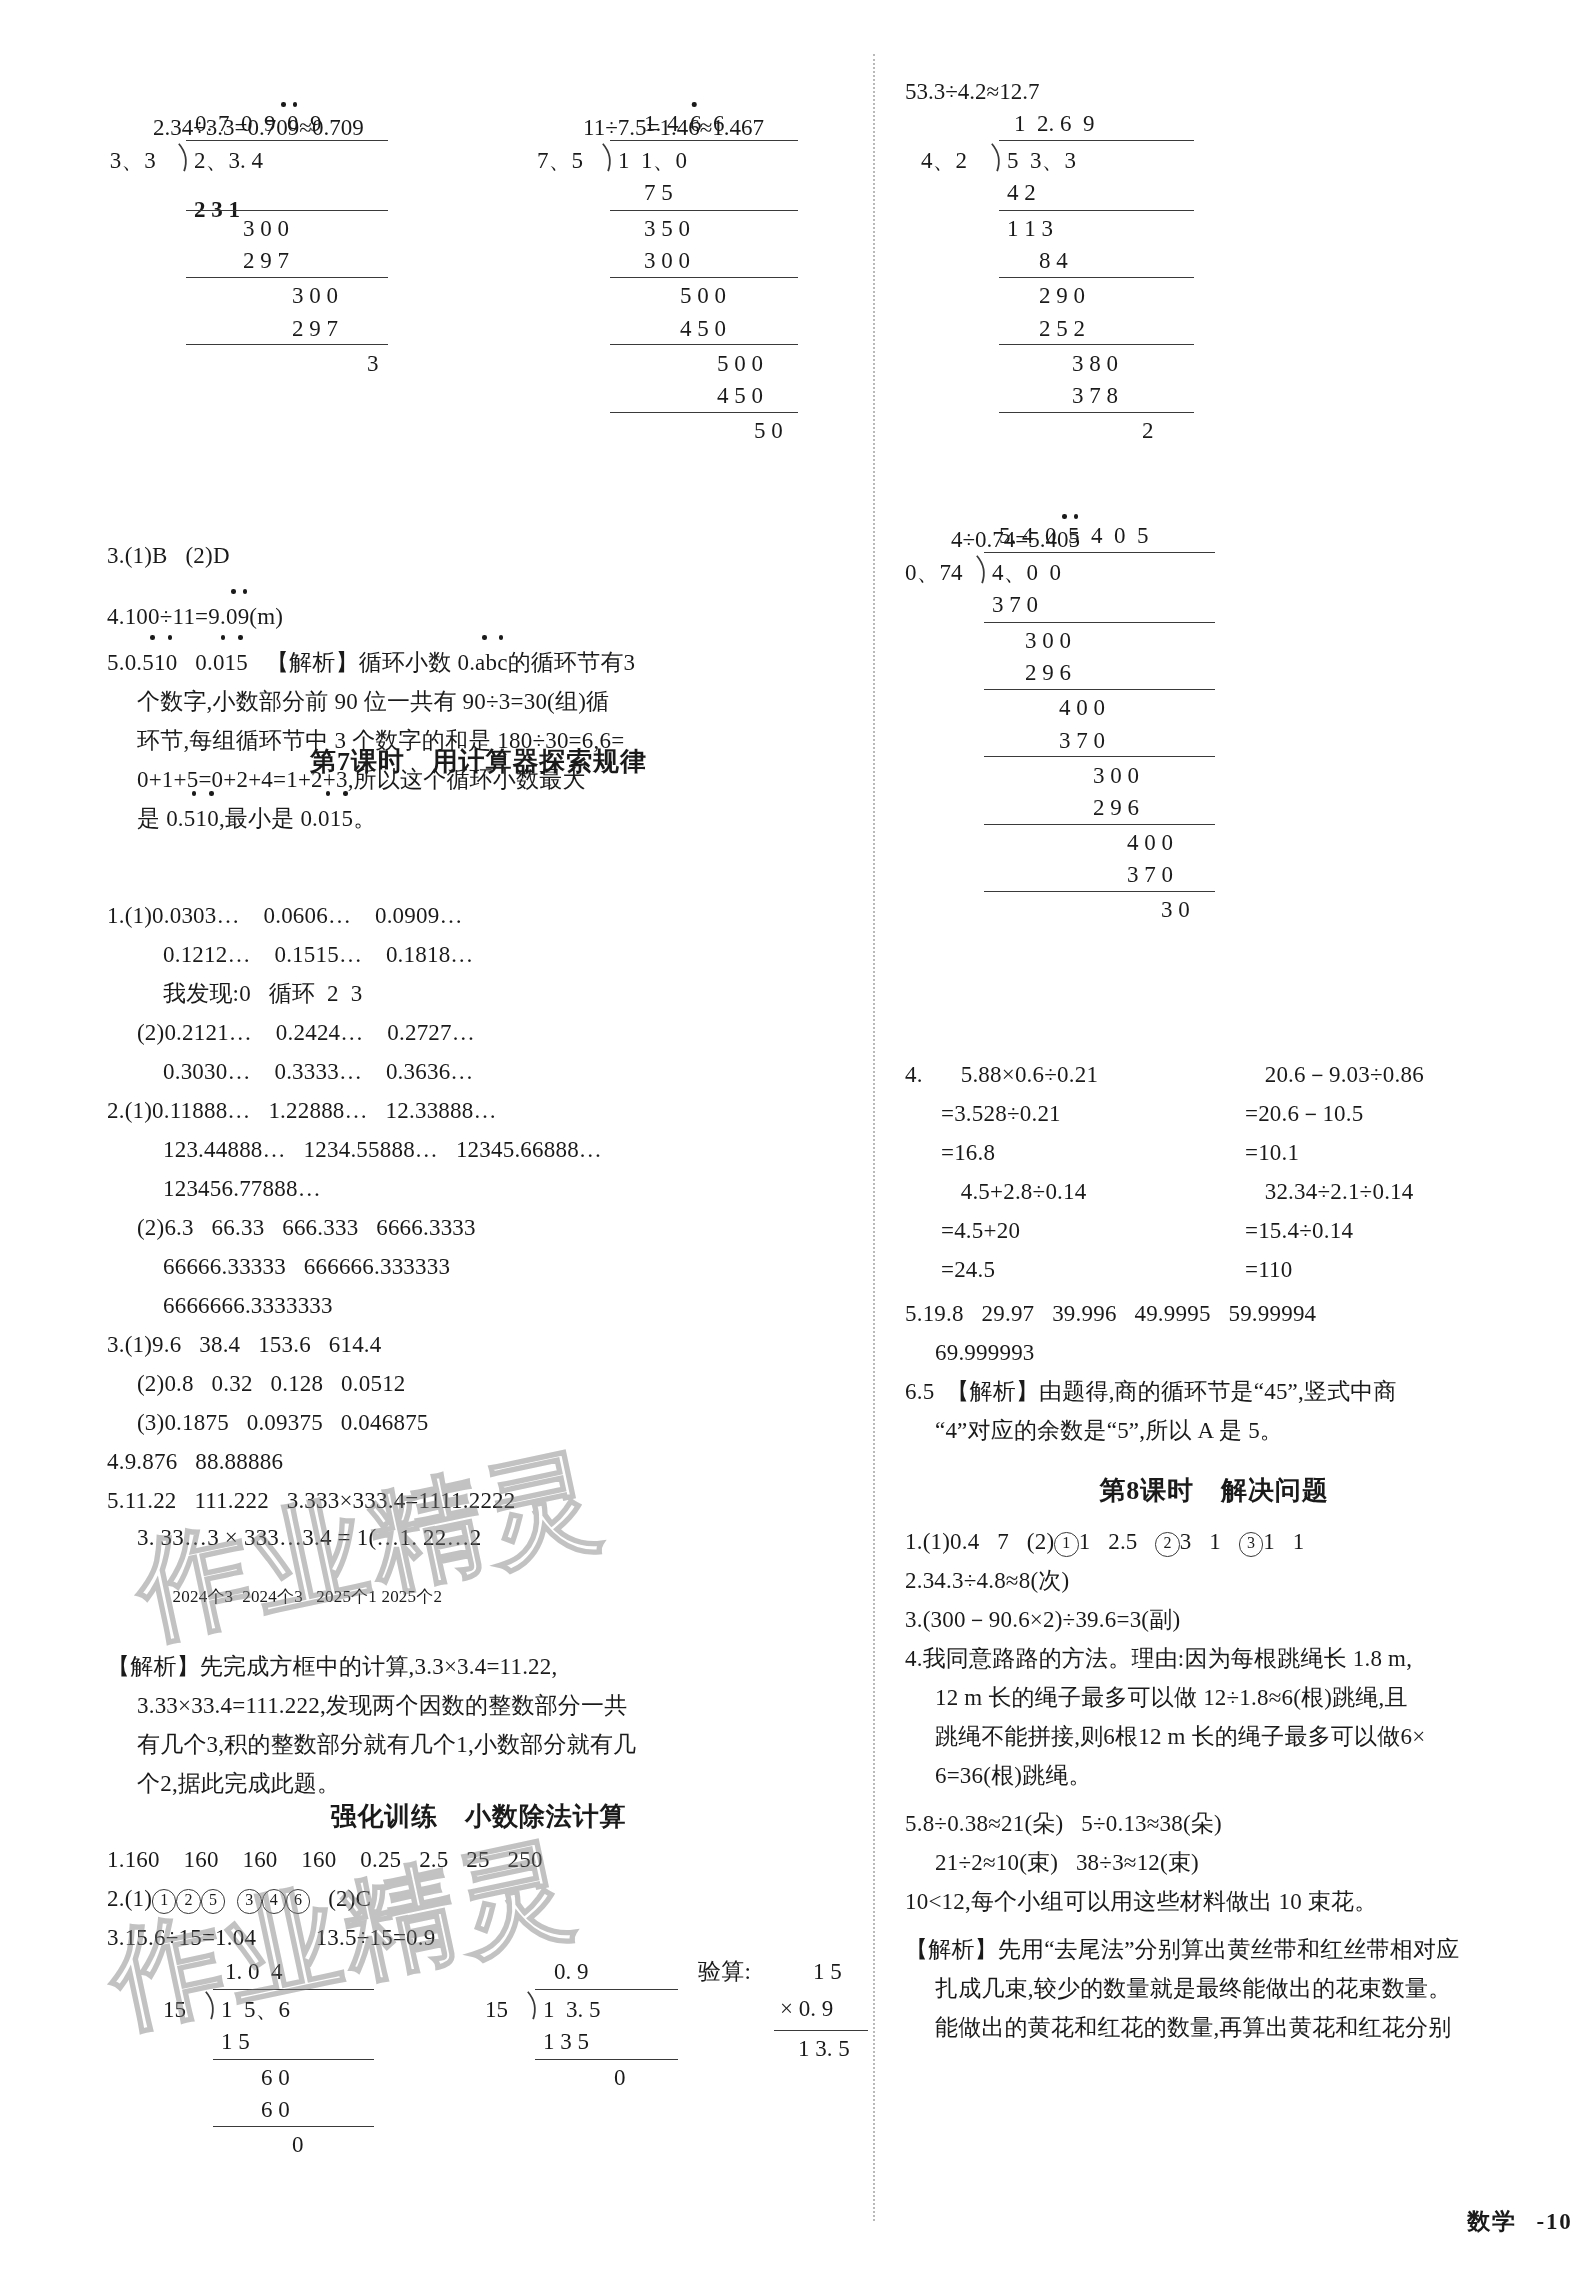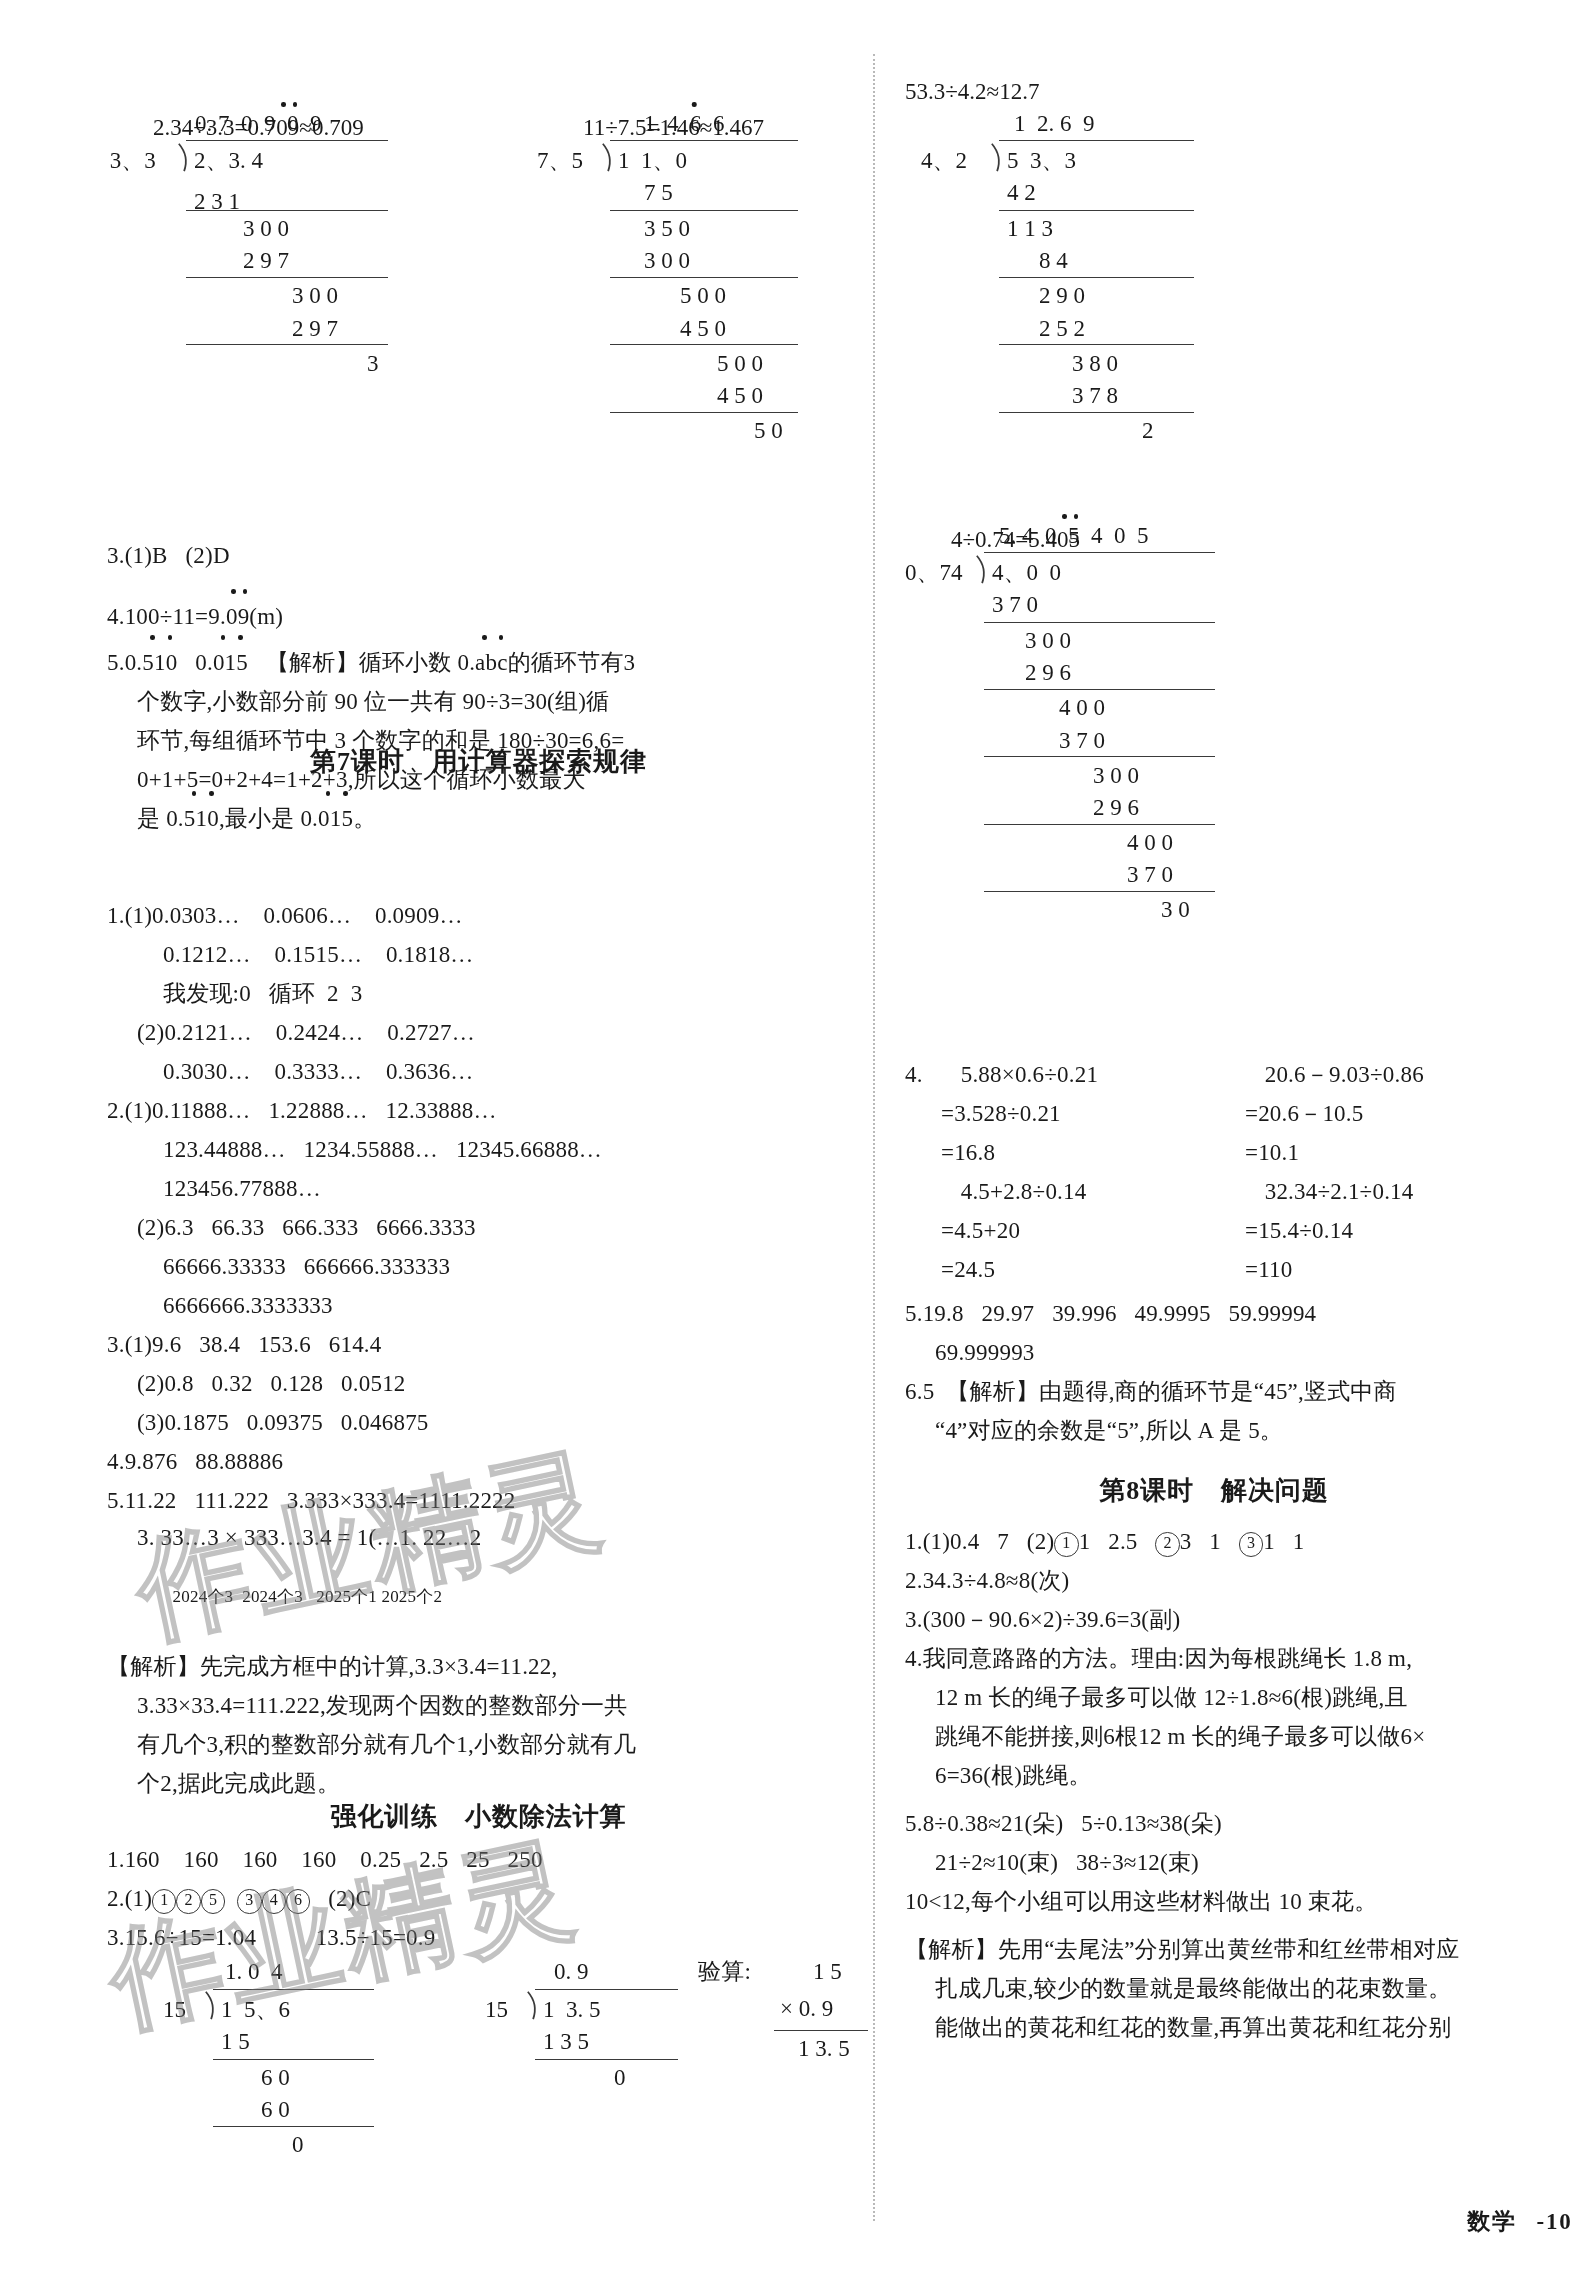--- a/index.html
+++ b/index.html
@@ -103,21 +103,21 @@
       <div class="digits" style="left:88px;top:56px;">0. 7  0  9  0  9</div>
       <div class="bar" style="left:79px;top:84px;width:202px;"></div>
       <div class="digits" style="left:2.7px;top:93px;">3、3</div>
       <div class="vinc" style="left:70px;top:86px;">
         <svg width="16" height="30" viewBox="0 0 18 34">
             <path d="M2 2 Q14 16 8 33" stroke="#3a3a3a" stroke-width="2" fill="none"></path>
           </svg>
       </div>
       <div class="digits" style="left:87px;top:93px;">2、3. 4</div>
 
-      <div class="digits" style="left:87px;top:134px;">2 3 1</div>
+      <div class="digits" style="left:87px;top:142px;font-weight:bold;">2 3 1</div>
       <div class="bar" style="left:79px;top:154px;width:202px;"></div>
       <div class="digits" style="left:136px;top:161px;">3 0 0</div>
       <div class="digits" style="left:136px;top:193px;">2 9 7</div>
       <div class="bar" style="left:79px;top:221px;width:202px;"></div>
       <div class="digits" style="left:185px;top:228px;">3 0 0</div>
       <div class="digits" style="left:185px;top:261px;">2 9 7</div>
       <div class="bar" style="left:79px;top:288px;width:202px;"></div>
       <div class="digits" style="left:260px;top:296px;">3</div>
     </div>
 

